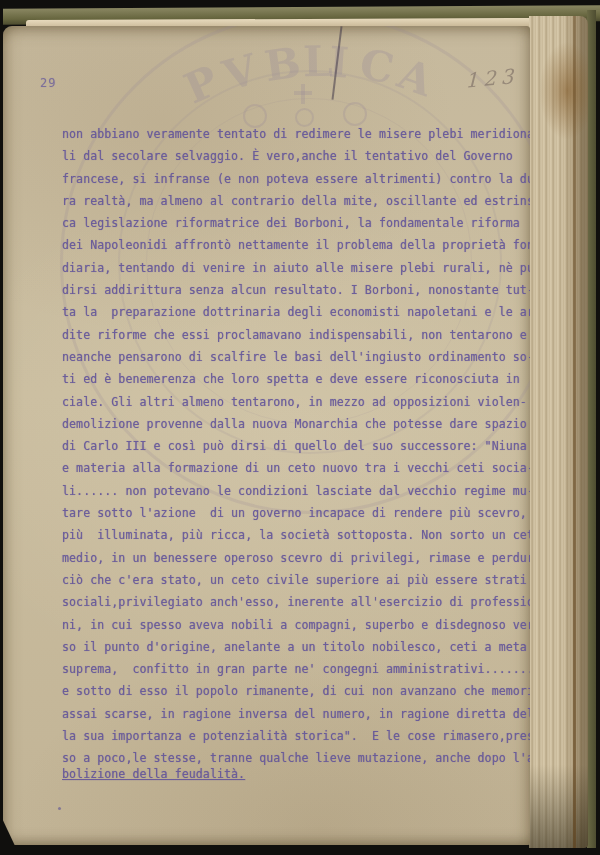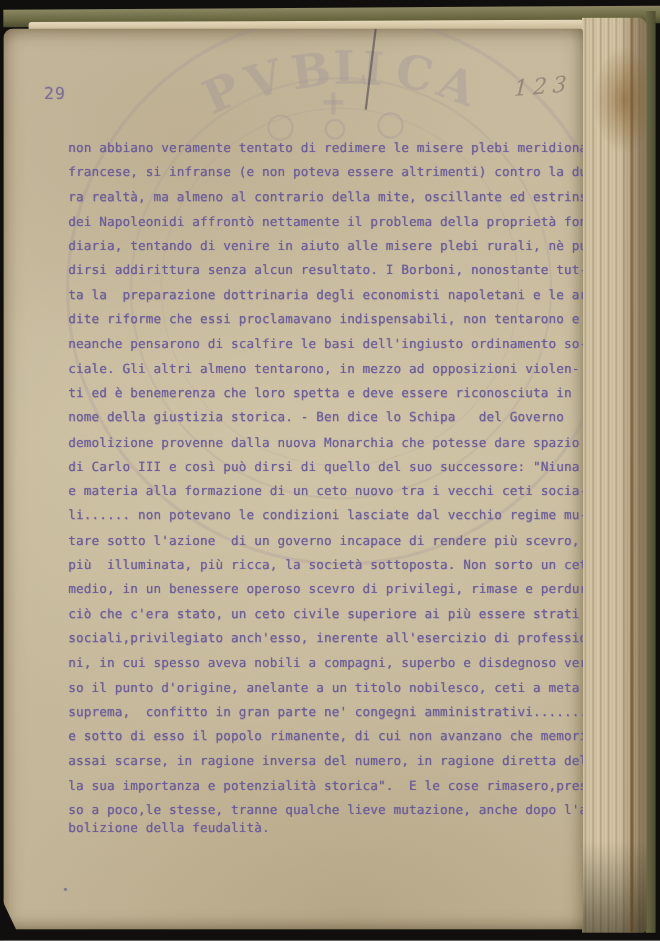--- a/index.html
+++ b/index.html
@@ -48,23 +48,23 @@
   .stamp-letter{position:absolute;font-family:"DejaVu Serif",serif;font-weight:bold;
     font-size:42px;color:rgba(152,138,152,.30);line-height:1;}
   .crest{position:absolute;background:rgba(150,136,150,.26);}
   .crest-ring{position:absolute;border:2px solid rgba(150,136,150,.26);border-radius:50%;background:none;}
 
   
   .text-block{position:absolute;left:59px;top:97px;width:482px;}
   .tline{white-space:pre;font-size:11.5px;line-height:22.3px;height:22.3px;
     color:#62549a;letter-spacing:.12px;opacity:.9;
     text-shadow:0 0 1px rgba(98,84,154,.55), .4px .4px .2px rgba(98,84,154,.3);}
-  .tline.tight{margin-top:-6.5px;}
+  .tline.tight{margin-top:-6.5px;text-decoration:underline;}
 
-  .typed-num{position:absolute;left:37px;top:50px;font-size:15px;color:#6c5f9b;
+  .typed-num{position:absolute;left:37px;top:50px;font-size:12px;color:#6c5f9b;
     opacity:.8;letter-spacing:1px;text-shadow:0 0 1px rgba(108,95,155,.5);}
   .hand-num{position:absolute;left:464px;top:40px;font-family:"DejaVu Serif",serif;
     font-style:italic;font-size:20px;color:#8b7d70;letter-spacing:5px;opacity:.8;
     transform:rotate(-5deg) skewX(-8deg);}
 
   .ink-slash{position:absolute;left:333px;top:0px;width:2px;height:74px;
     background:rgba(54,45,66,.5);transform:rotate(7deg);}
   .stray-dot{position:absolute;left:55px;top:781px;width:3px;height:3px;border-radius:50%;
     background:#6a5e95;opacity:.7;}
 
@@ -106,31 +106,32 @@
       <div class="crest-ring" style="left:340px;top:76px;width:20px;height:20px;"></div>
     </div>
 
     <div class="ink-slash"></div>
 
     <div class="typed-num">29</div>
     <div class="hand-num">123</div>
 
     <div class="text-block" id="text-block">
         <div class="tline">non abbiano veramente tentato di redimere le misere plebi meridiona-</div>
+        <div class="tline">li dal secolare selvaggio. È vero,anche il tentativo del Governo</div>
         <div class="tline">francese, si infranse (e non poteva essere altrimenti) contro la du-</div>
         <div class="tline">ra realtà, ma almeno al contrario della mite, oscillante ed estrinse-</div>
+        <div class="tline">ca legislazione riformatrice dei Borboni, la fondamentale riforma</div>
         <div class="tline">dei Napoleonidi affrontò nettamente il problema della proprietà fon-</div>
         <div class="tline">diaria, tentando di venire in aiuto alle misere plebi rurali, nè può</div>
         <div class="tline">dirsi addirittura senza alcun resultato. I Borboni, nonostante tut-</div>
         <div class="tline">ta la  preparazione dottrinaria degli economisti napoletani e le ar-</div>
         <div class="tline">dite riforme che essi proclamavano indispensabili, non tentarono e</div>
         <div class="tline">neanche pensarono di scalfire le basi dell'ingiusto ordinamento so-</div>
+        <div class="tline">ti ed è benemerenza che loro spetta e deve essere riconosciuta in</div>
         <div class="tline">ciale. Gli altri almeno tentarono, in mezzo ad opposizioni violen-</div>
-        <div class="tline">ti ed è benemerenza che loro spetta e deve essere riconosciuta in</div>
-        <div class="tline">nome della giustizia storica. - Ben dice lo Schipa   del Governo</div>
         <div class="tline">demolizione provenne dalla nuova Monarchia che potesse dare spazio</div>
         <div class="tline">di Carlo III e così può dirsi di quello del suo successore: "Niuna</div>
         <div class="tline">e materia alla formazione di un ceto nuovo tra i vecchi ceti socia-</div>
         <div class="tline">li...... non potevano le condizioni lasciate dal vecchio regime mu-</div>
         <div class="tline">tare sotto l'azione  di un governo incapace di rendere più scevro,</div>
         <div class="tline">più  illuminata, più ricca, la società sottoposta. Non sorto un ceto</div>
         <div class="tline">medio, in un benessere operoso scevro di privilegi, rimase e perdurò</div>
         <div class="tline">ciò che c'era stato, un ceto civile superiore ai più essere strati</div>
         <div class="tline">sociali,privilegiato anch'esso, inerente all'esercizio di professio-</div>
         <div class="tline">ni, in cui spesso aveva nobili a compagni, superbo e disdegnoso ver-</div>

